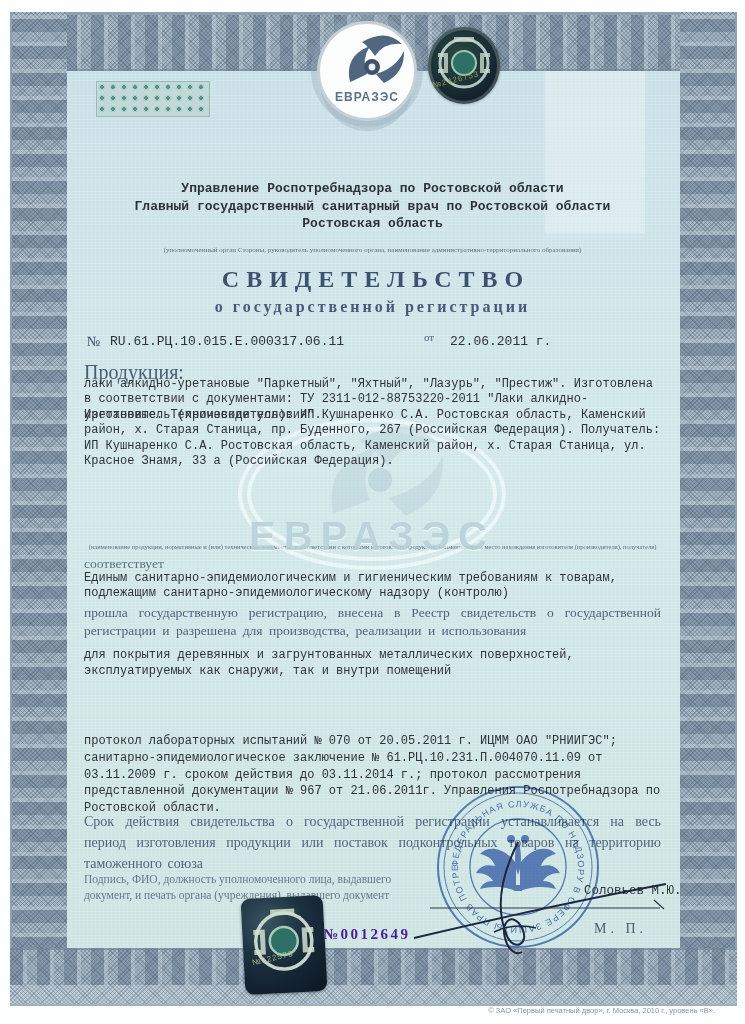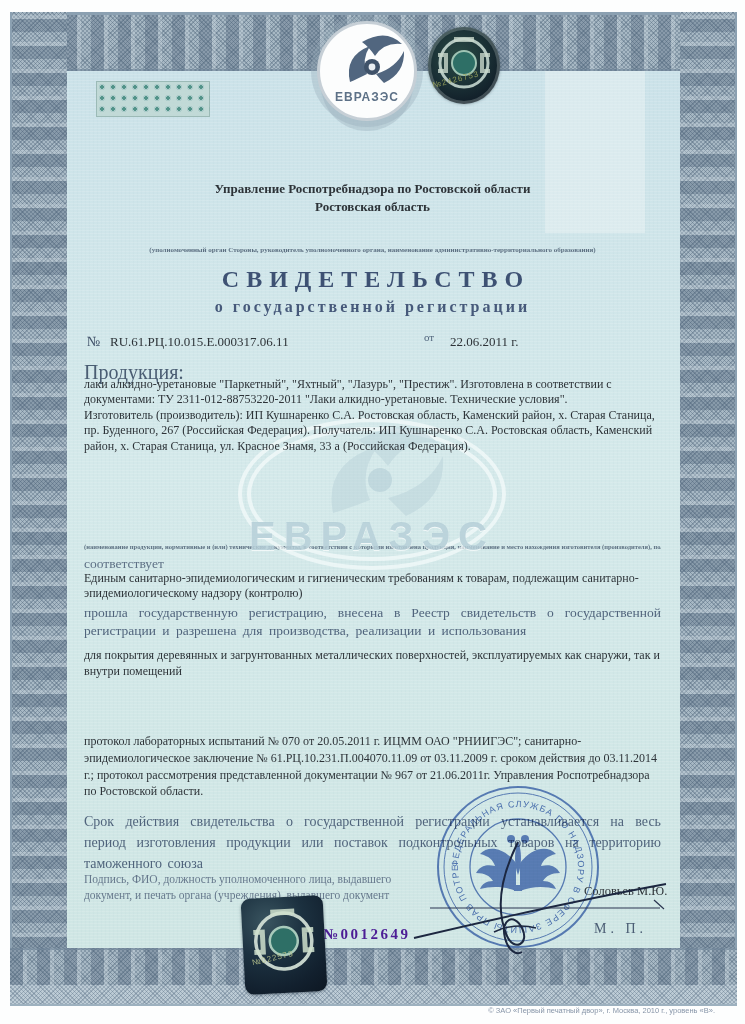--- a/index.html
+++ b/index.html
@@ -52,24 +52,24 @@
     background-image:radial-gradient(circle 3px at 5px 5px,rgba(24,110,96,.65) 0 2px,rgba(150,190,190,.5) 2px 3px,transparent 3px);
     background-size:11px 11px;border:1px solid rgba(130,165,160,.6);}
   
   .watermark{position:absolute;left:238px;top:418px;width:268px;height:152px;z-index:1;opacity:.85;}
   .wm-ring{position:absolute;inset:0;border-radius:50%;border:13px double rgba(250,253,253,.75);}
   .wm-label{position:absolute;left:0;right:0;top:96px;text-align:center;
     font-family:"Liberation Sans",sans-serif;font-weight:bold;font-size:40px;letter-spacing:8px;
     color:rgba(176,203,213,.9);text-shadow:0 1px 0 rgba(255,255,255,.8);}
   
   .t{position:absolute;left:84px;width:577px;}
-  .center{text-align:center;font-weight:bold;}
+  .center{text-align:center;}
   .serifB{font-family:"Liberation Serif",serif;color:#3d5173;font-weight:bold;}
   .serif{font-family:"Liberation Serif",serif;color:#50647c;}
-  .sans{font-family:Liberation Serif, serif;color:#2d3338;}
+  .sans{font-family:Liberation Mono, monospace;color:#2d3338;}
   .union{top:127px;font-size:15.5px;line-height:1.22;letter-spacing:.5px;}
   .authority{top:180px;font-size:13px;line-height:1.35;}
   .caption{font-size:7px;color:#5d7082;white-space:nowrap;overflow:hidden;font-family:"Liberation Serif",serif;}
   .cap1{top:246px;}
   .cap2{top:543px;font-size:6.5px;}
   .main-title{top:266px;font-size:24px;letter-spacing:7px;text-indent:7px;}
   .sub-title{top:298px;font-size:16px;font-weight:bold;letter-spacing:3px;color:#46597a;}
   .numrow{position:absolute;top:334px;}
   .no-sign{left:87px;font-size:14px;color:#3f5068;}
   .no-value{left:110px;font-size:13px;}
@@ -137,20 +137,21 @@
       <circle cx="36" cy="36" r="12" fill="#2e6f66" stroke="#9fc4b4" stroke-width="2"></circle>
       <rect x="26" y="10" width="20" height="5" fill="#c9d8cc" opacity=".8"></rect>
       <path d="M10,28 h8 v16 h-8" fill="none" stroke="#c9d8cc" stroke-width="4" opacity=".8"></path>
       <path d="M62,28 h-8 v16 h8" fill="none" stroke="#c9d8cc" stroke-width="4" opacity=".8"></path>
     </svg>
     <span class="holo-num">№2426753</span>
   </div>
 
   <div class="t center sans authority" style="font-weight:bold;">
     <div>Управление Роспотребнадзора по Ростовской области</div>
+    <div>Главный государственный санитарный врач по Ростовской области</div>
     <div>Ростовская область</div>
   </div>
   <div class="t center caption cap1">(уполномоченный орган Стороны, руководитель уполномоченного органа, наименование административно-территориального образования)</div>
 
   <div class="t center serifB main-title">СВИДЕТЕЛЬСТВО</div>
   <div class="t center serif sub-title">о государственной регистрации</div>
 
   <span class="numrow serif no-sign" style="position:absolute;">№</span>
   <span class="numrow sans no-value" style="position:absolute;">RU.61.РЦ.10.015.Е.000317.06.11</span>
   <span class="serif date-label" style="position:absolute;">от</span>

